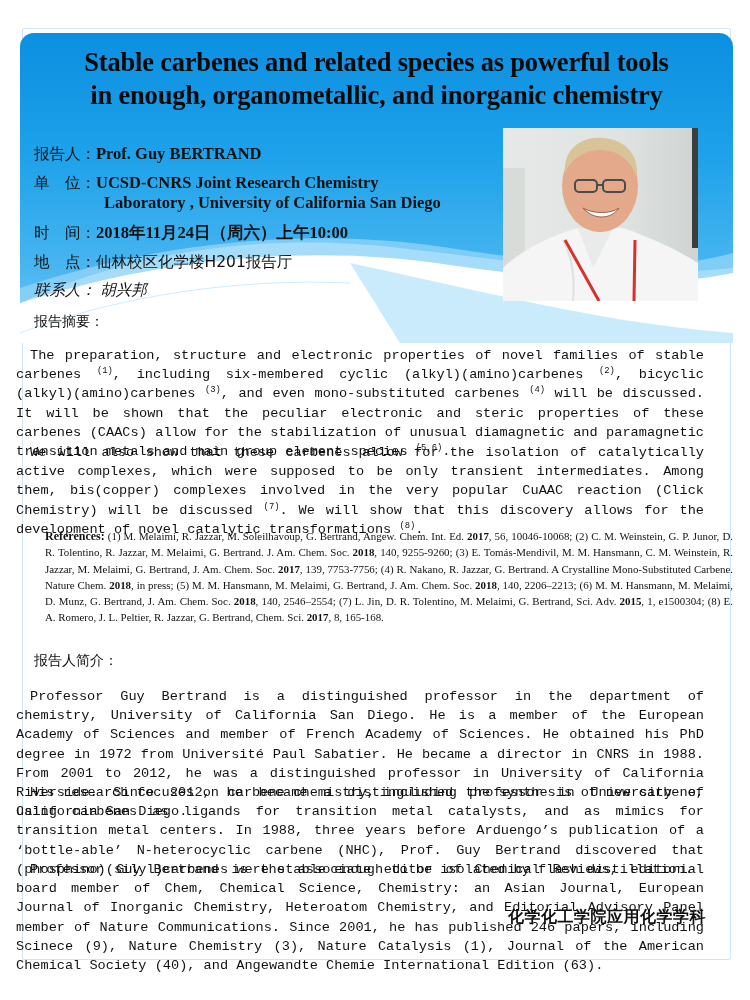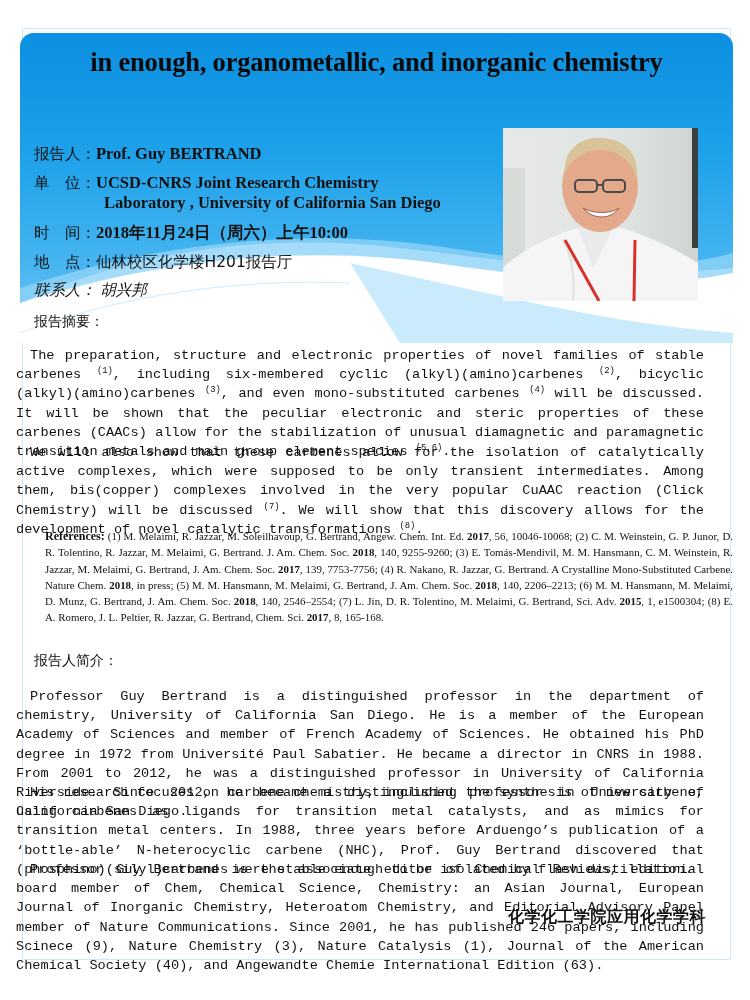--- a/index.html
+++ b/index.html
@@ -30,20 +30,21 @@
   <svg width="713" height="310" viewBox="0 0 713 310">
     <path d="M0,270 C120,215 250,200 380,215 C520,232 620,245 713,235 L713,310 L0,310 Z" fill="#ffffff"></path>
     <path d="M0,255 C150,205 300,195 430,215 C560,235 640,240 713,220 L713,240 C640,255 560,250 430,232 C300,212 150,222 0,270 Z" fill="#8fd3f7" opacity="0.8"></path>
     <path d="M330,230 C450,255 580,290 713,300 L713,310 L380,310 Z" fill="#9fdaf8" opacity="0.55"></path>
     <path d="M0,300 C100,262 220,245 330,250" stroke="#bfe6fb" stroke-width="1" fill="none" opacity="0.8"></path>
     <path d="M430,245 C530,262 620,270 713,262" stroke="#ffffff" stroke-width="1" fill="none" opacity="0.6"></path>
   </svg>
 </div>
 
 <div class="title">
+  <div>Stable carbenes and related species as powerful tools</div>
   <div>in enough, organometallic, and inorganic chemistry</div>
 </div>
 
 <div class="info" style="top:143px;">
   <span class="lbl">报告人：</span><span>Prof. Guy BERTRAND</span>
 </div>
 <div class="info" style="top:172px;">
   <span class="lbl">单　位：</span><span>UCSD-CNRS Joint Research Chemistry</span>
 </div>
 <div class="info" style="top:192px;left:104px;text-align:center;">

